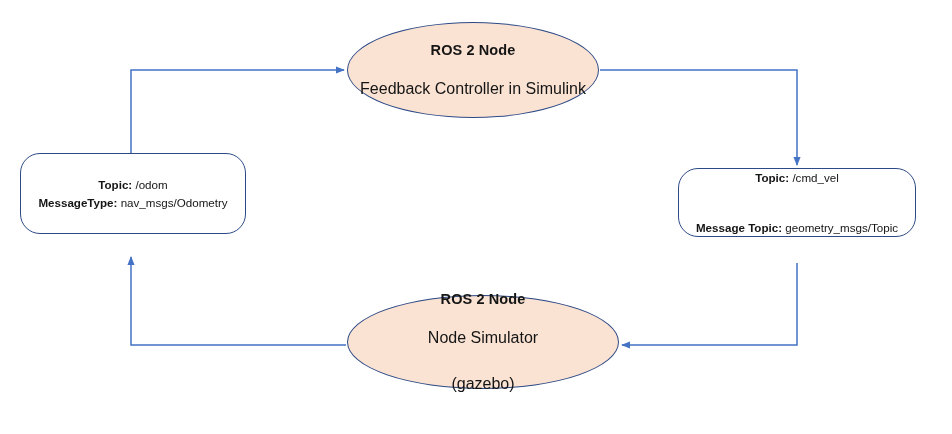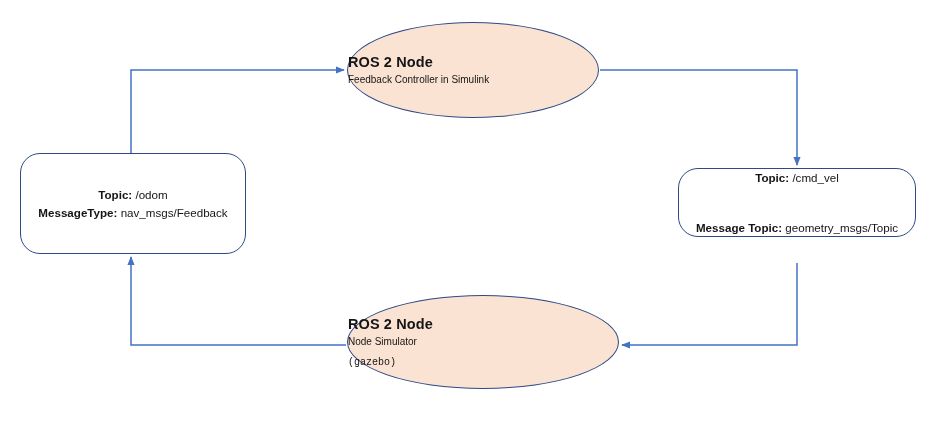--- a/index.html
+++ b/index.html
@@ -23,34 +23,35 @@
     height: 434px;
   }
   .node-ellipse {
     position: absolute;
     box-sizing: border-box;
     border: 1.6px solid #2E4A86;
     background: #FAE3D3;
     border-radius: 50%;
     display: flex;
     flex-direction: column;
-    align-items: flex-start;
+    align-items: center;
     justify-content: center;
     text-align: center;
     z-index: 2;
+    gap: 17px;
   }
   .node-title {
     font-size: 14.5px;
     font-weight: bold;
     color: #151515;
     line-height: 1.25;
     letter-spacing: 0.1px;
   }
   .node-sub {
-    font-size: 10px;
+    font-size: 16px;
     font-weight: normal;
     color: #151515;
     line-height: 1.32;
     margin-top: 2px;
   }
   .topic-box {
     position: absolute;
     box-sizing: border-box;
     border: 1.5px solid #2E4A86;
     background: #ffffff;
@@ -83,21 +84,21 @@
     left: 347px;
     top: 295px;
     width: 272px;
     height: 94px;
   }
   
   #topic-odom {
     left: 20px;
     top: 153px;
     width: 226px;
-    height: 101px;
+    height: 81px;
   }
   
   #topic-cmdvel {
     left: 678px;
     top: 168px;
     width: 238px;
     height: 69px;
     gap: 32px;
   }
 </style>
@@ -132,31 +133,31 @@
   </svg>
 
   <div class="node-ellipse" id="node-controller">
     <div class="node-title">ROS 2 Node</div>
     <div class="node-sub">Feedback Controller in Simulink</div>
   </div>
 
   <div class="node-ellipse" id="node-simulator">
     <div class="node-title">ROS 2 Node</div>
     <div class="node-sub">Node Simulator</div>
-    <div class="node-sub" style="margin-top:8px;font-family:Liberation Mono, monospace;">(gazebo)</div>
+    <div class="node-sub" style="margin-top:8px;">(gazebo)</div>
   </div>
 
   <div class="topic-box" id="topic-odom">
     <div class="topic-line">
       <b>Topic:</b>
       <span>/odom</span>
     </div>
     <div class="topic-line">
       <b>MessageType:</b>
-      <span>nav_msgs/Feedback</span>
+      <span>nav_msgs/Odometry</span>
     </div>
   </div>
 
   <div class="topic-box" id="topic-cmdvel">
     <div class="topic-line">
       <b>Topic:</b>
       <span>/cmd_vel</span>
     </div>
     <div class="topic-line">
       <b>Message Topic:</b>

